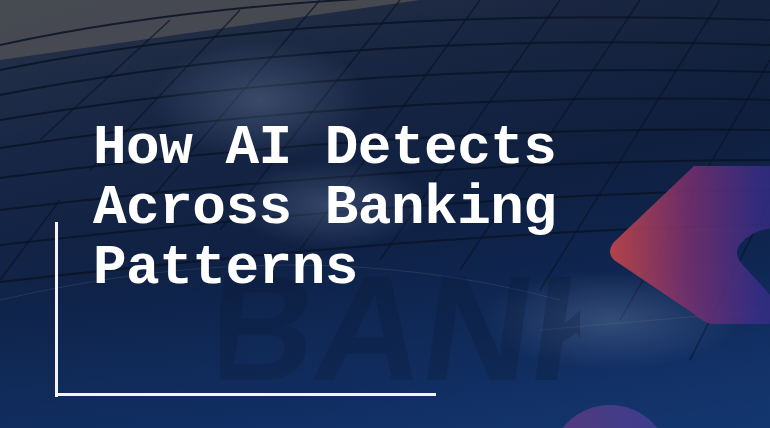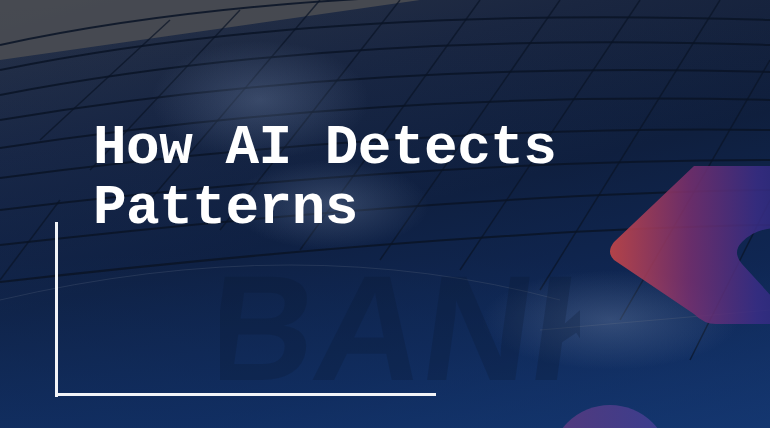--- a/index.html
+++ b/index.html
@@ -103,15 +103,16 @@
     <path d="M88 0 L200 0 L200 62 L172 62 Q 150 62 136 76 Q 126 86 136 98 L 178 144 Q 190 158 170 158 L 110 158 Q 98 158 88 148 L 8 94 Q 0 86 8 76 Z" fill="url(#chev)" opacity="0.85"></path>
   </svg>
 
   <div class="shape-circle"></div>
 
   <div class="frame-vert"></div>
   <div class="frame-horz"></div>
 
   <h1 class="title">
     <span>How AI Detects</span>
+    <span>Across Banking</span>
     <span>Patterns</span>
   </h1>
 </div>
 
 </body></html>

